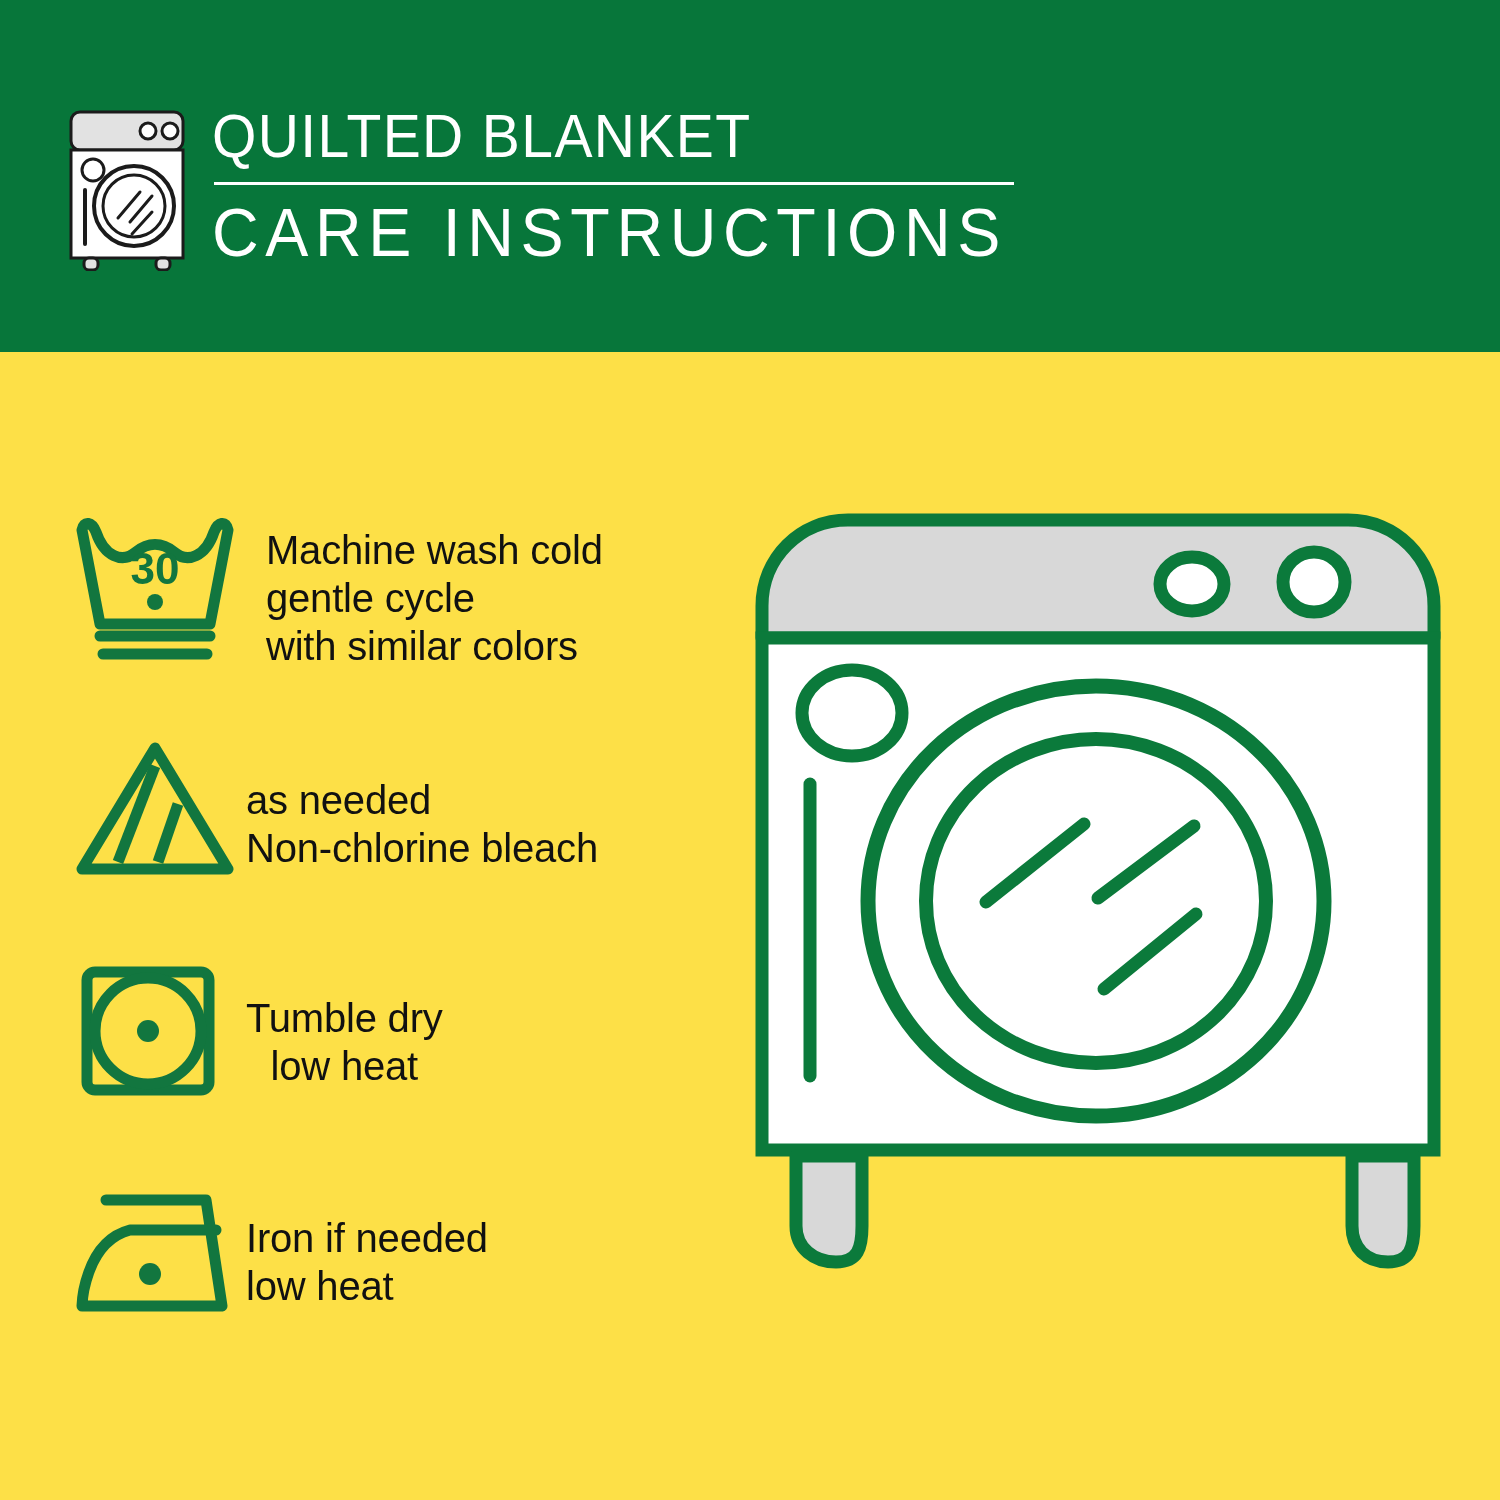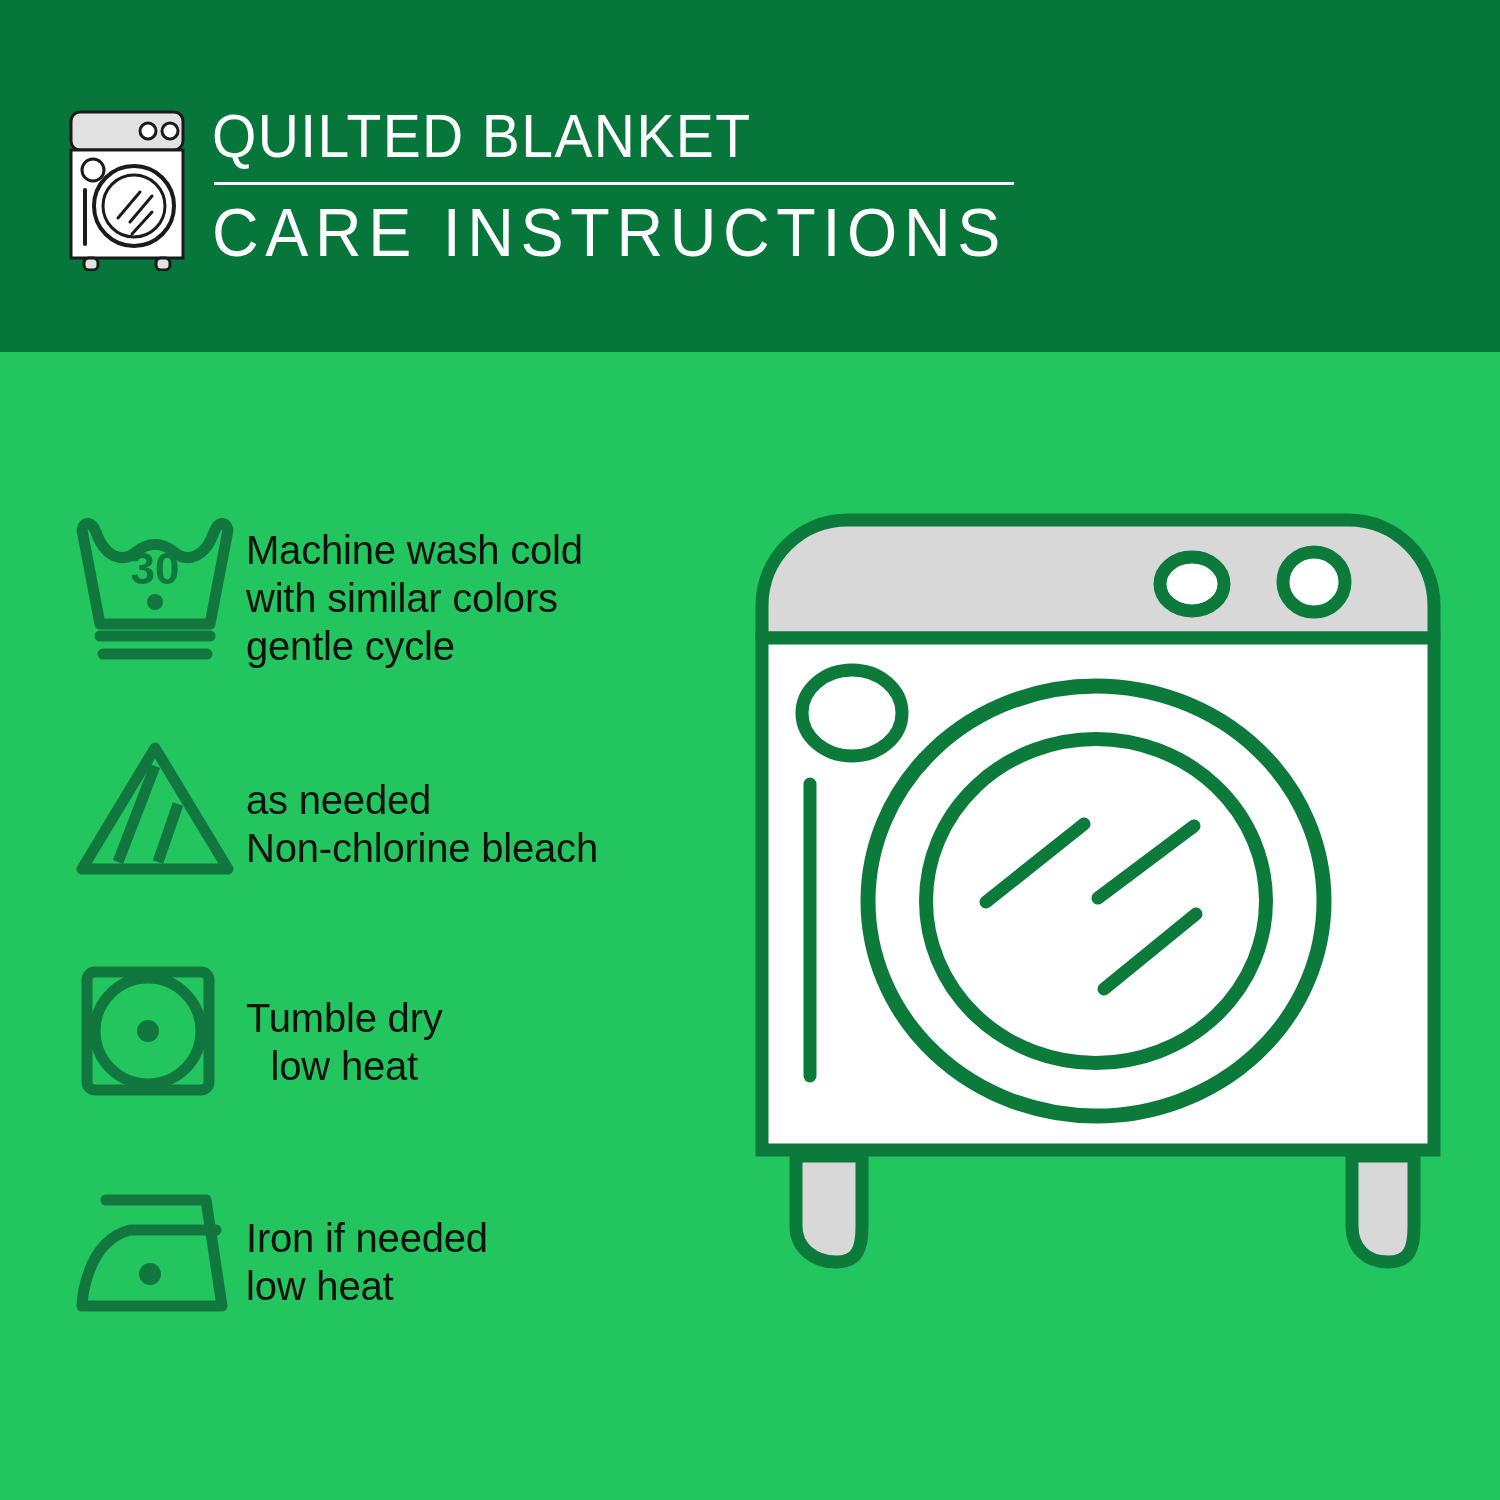--- a/index.html
+++ b/index.html
@@ -7,21 +7,21 @@
     padding: 0;
     background: #ffffff;
   }
   body {
     font-family: "Liberation Sans", sans-serif;
   }
   #page {
     position: relative;
     width: 1500px;
     height: 1500px;
-    background: #22c55e;
+    background: #fde047;
     overflow: hidden;
   }
 
   
   .header-band {
     position: absolute;
     left: 0;
     top: 0;
     width: 1500px;
     height: 352px;
@@ -93,21 +93,21 @@
   }
   .symbol-cell svg { display: block; }
   .instruction-text {
     color: #111111;
     font-size: 40px;
     line-height: 48px;
     font-weight: 400;
     letter-spacing: -0.2px;
     padding-top: 10px;
   }
-  .row-wash .instruction-text   { padding-top: 14px; }
+  .row-wash .instruction-text   { padding-top: 14px; margin-left: 20px; }
   .row-bleach .instruction-text { padding-top: 42px; }
   .row-dry .instruction-text    { padding-top: 38px; text-align: center; }
   .row-iron .instruction-text   { padding-top: 36px; }
 
   
   .machine-illustration {
     position: absolute;
     left: 748px;
     top: 506px;
     width: 700px;
@@ -158,22 +158,22 @@
           <path d="M12 18 C 14 8, 22 10, 26 20 C 34 44, 52 52, 66 40 C 78 30, 92 30, 104 40 C 118 52, 136 44, 144 20 C 148 10, 156 8, 158 18
                    L 140 112 L 30 112 Z" fill="none" stroke="#12763f" stroke-width="11" stroke-linejoin="round" stroke-linecap="round"></path>
           <text x="85" y="72" font-family="'Liberation Sans', sans-serif" font-size="44" font-weight="700" fill="#12763f" text-anchor="middle">30</text>
           <circle cx="85" cy="90" r="8" fill="#12763f"></circle>
           <line x1="30" y1="124" x2="140" y2="124" stroke="#12763f" stroke-width="11" stroke-linecap="round"></line>
           <line x1="33" y1="142" x2="137" y2="142" stroke="#12763f" stroke-width="11" stroke-linecap="round"></line>
         </svg>
       </div>
       <div class="instruction-text">
         <div>Machine wash cold</div>
+        <div>gentle cycle</div>
         <div>with similar colors</div>
-        <div>gentle cycle</div>
       </div>
     </div>
 
     <div class="instruction-row row-bleach">
       <div class="symbol-cell">
         <svg width="176" height="150" viewBox="0 0 176 150" xmlns="http://www.w3.org/2000/svg">
           <path d="M85 14 L 158 135 L 12 135 Z" fill="none" stroke="#12763f" stroke-width="11" stroke-linejoin="round"></path>
           <line x1="85" y1="32" x2="48" y2="128" stroke="#12763f" stroke-width="11" stroke-linecap="butt"></line>
           <line x1="108" y1="70" x2="88" y2="128" stroke="#12763f" stroke-width="11" stroke-linecap="butt"></line>
         </svg>

